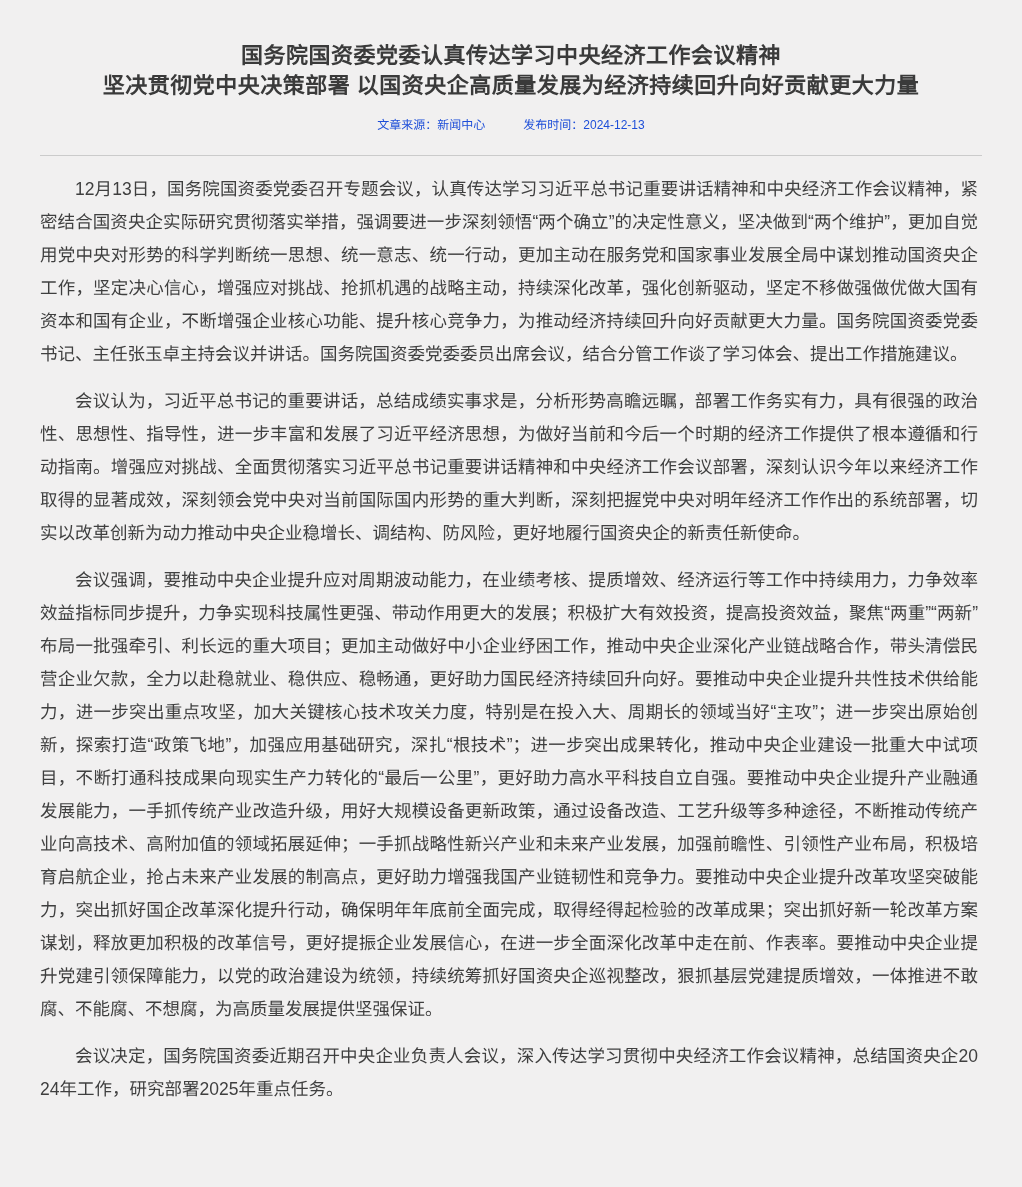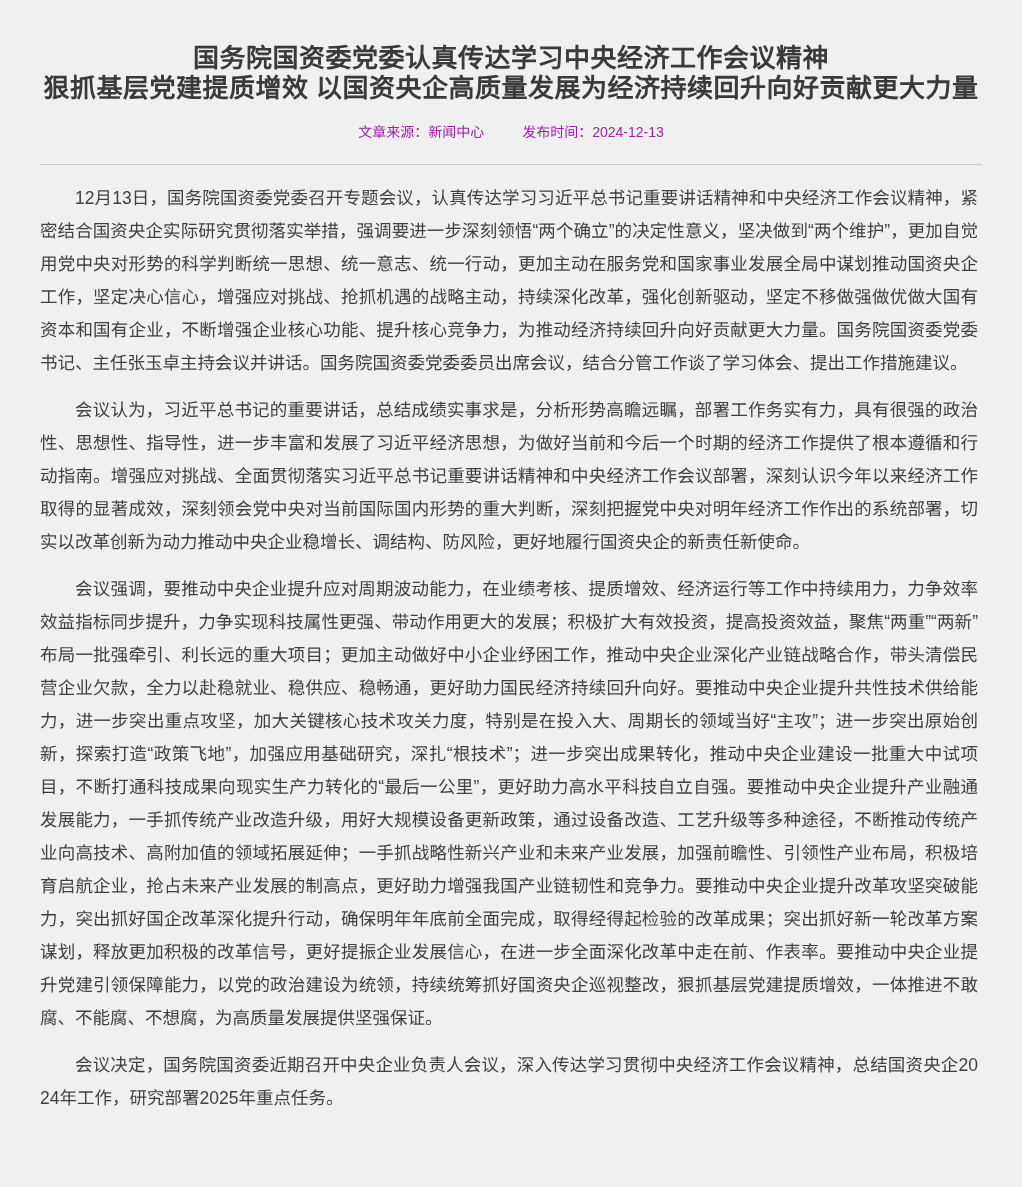--- a/index.html
+++ b/index.html
@@ -18,30 +18,30 @@
     width: 1022px;
     box-sizing: border-box;
     padding: 0 40px;
   }
   .article-header {
     padding-top: 26px;
   }
   .article-title {
     text-align: center;
     font-weight: bold;
-    font-size: 26px;
+    font-size: 22px;
     line-height: 30px;
     color: #3a3a3a;
     letter-spacing: 0.5px;
   }
   .article-meta {
     margin-top: 5px;
     text-align: center;
-    font-size: 14px;
-    color: #a21caf;
+    font-size: 12px;
+    color: #1d4ed8;
   }
   .article-meta .meta-item {
     display: inline-block;
   }
   .article-meta .meta-gap {
     display: inline-block;
     width: 38px;
   }
   .header-divider {
     border: none;
@@ -66,21 +66,21 @@
   }
 </style>
 </head>
 <body>
 
 <div class="page">
 
   <header class="article-header">
     <h1 class="article-title">
       <div>国务院国资委党委认真传达学习中央经济工作会议精神</div>
-      <div>狠抓基层党建提质增效 以国资央企高质量发展为经济持续回升向好贡献更大力量</div>
+      <div>坚决贯彻党中央决策部署 以国资央企高质量发展为经济持续回升向好贡献更大力量</div>
     </h1>
 
     <div class="article-meta">
       <span class="meta-item"><span>文章来源：</span><span>新闻中心</span></span><span class="meta-gap"></span><span class="meta-item"><span>发布时间：</span><span>2024-12-13</span></span>
     </div>
 
     <hr class="header-divider">
   </header>
 
   <div class="article-body">

